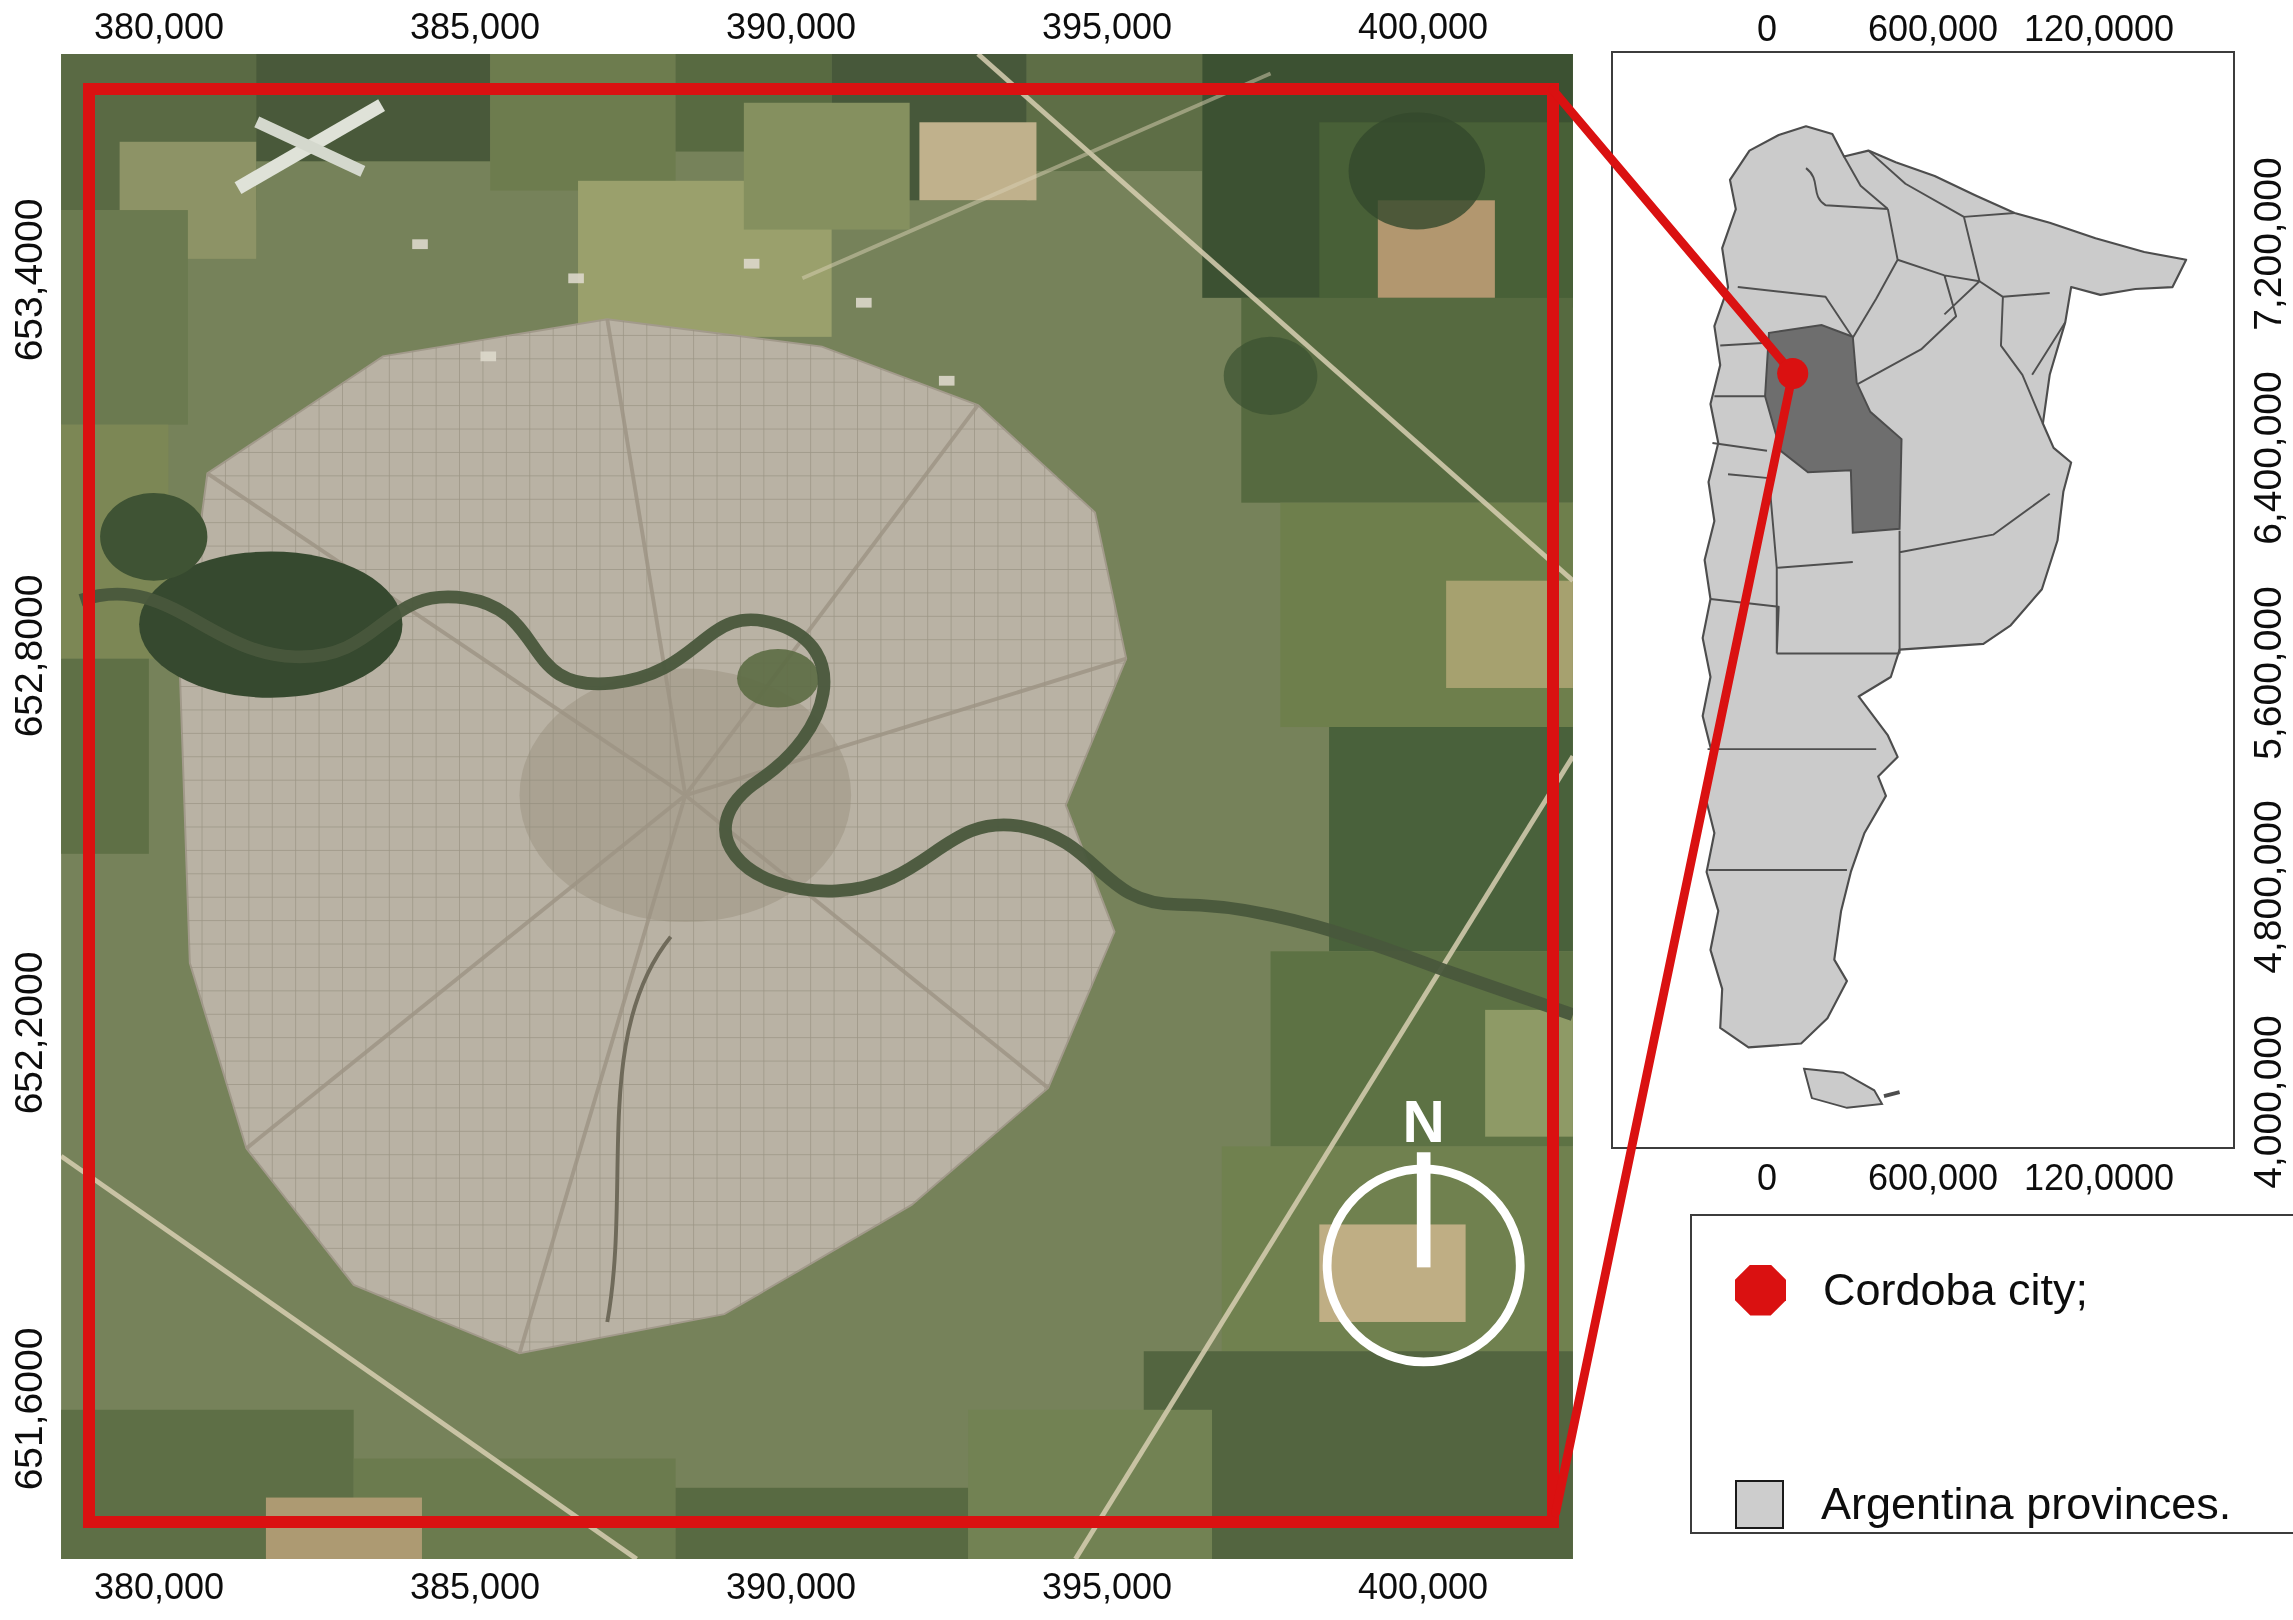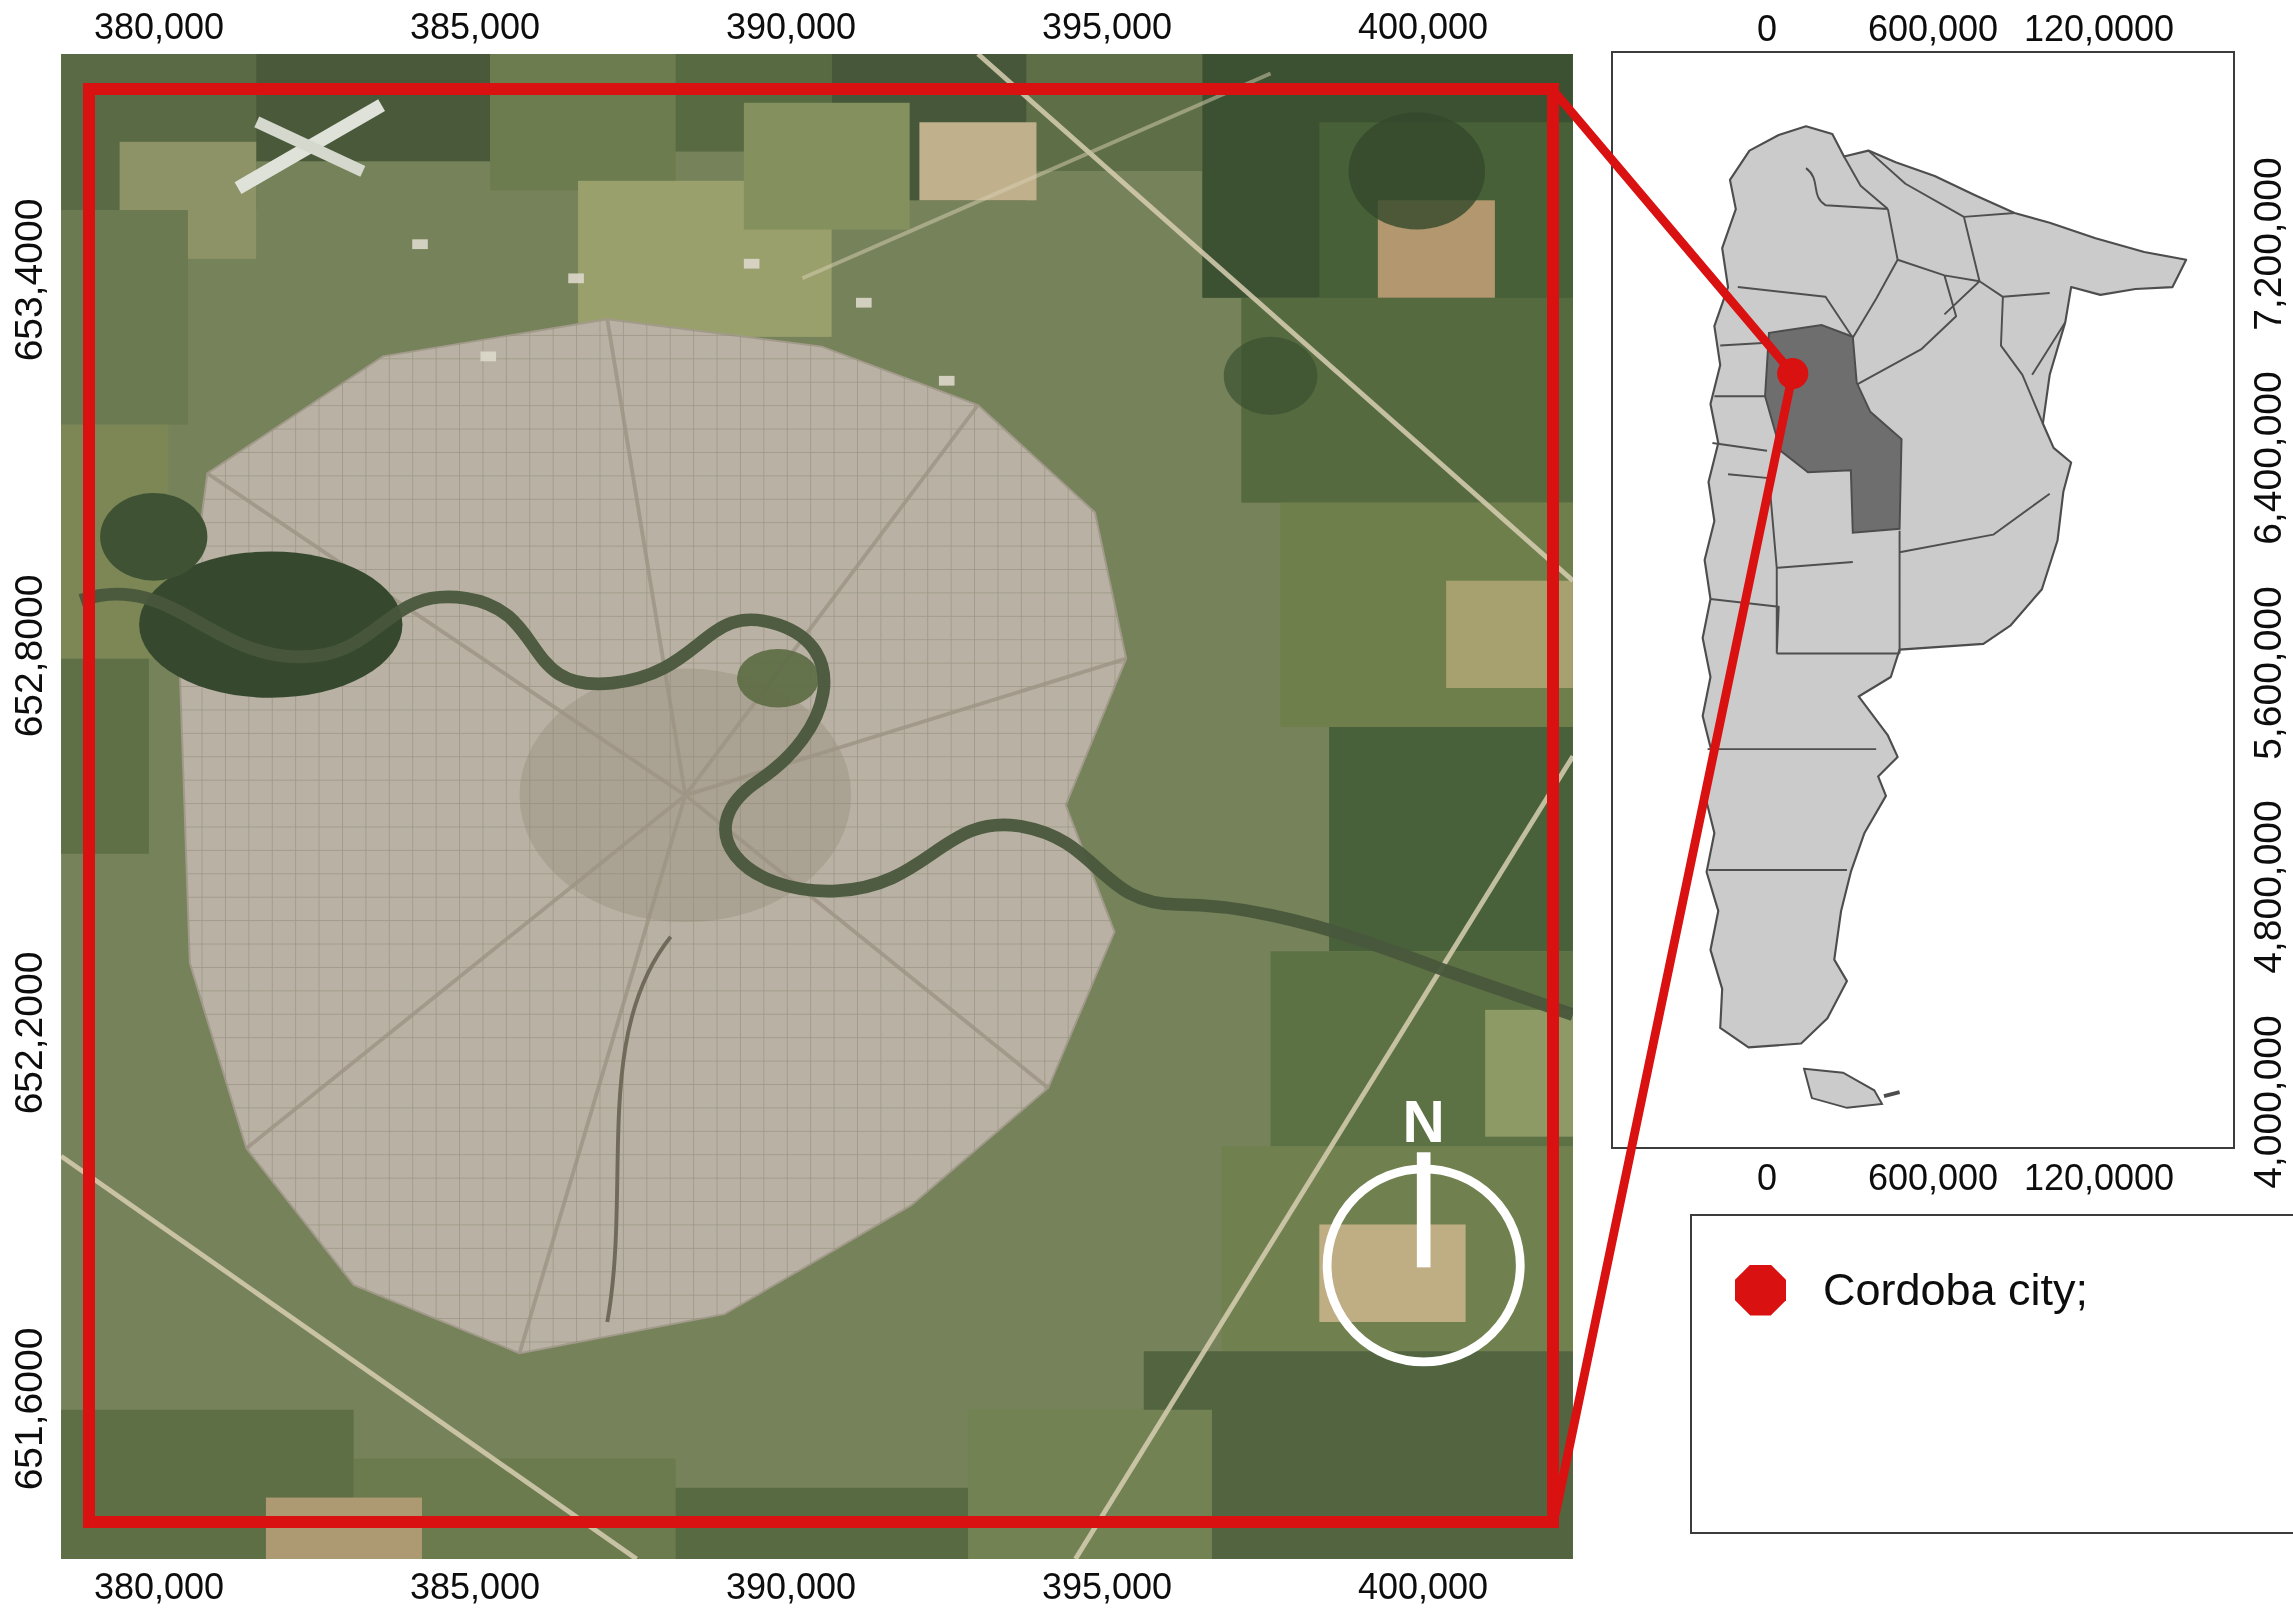--- a/index.html
+++ b/index.html
@@ -210,20 +210,24 @@
   <span class="yt" style="left:2268px;top:458px">6,400,000</span>
   <span class="yt" style="left:2268px;top:673px">5,600,000</span>
   <span class="yt" style="left:2268px;top:887px">4,800,000</span>
   <span class="yt" style="left:2268px;top:1102px">4,000,000</span>
 
   <div class="legend">
     <div class="lrow" style="top:44px">
       <span class="sw-oct"></span>
       <span class="ltext">Cordoba city;</span>
     </div>
+    <div class="lrow" style="top:258px">
+      <span class="sw-light"></span>
+      <span class="ltext">Argentina provinces.</span>
+    </div>
   </div>
 
   <svg class="overlay" width="2294" height="1621" viewBox="0 0 2352 1662">
     <line x1="1592" y1="92" x2="1838" y2="383" stroke="#da1111" stroke-width="9" stroke-linecap="round"></line>
     <line x1="1838" y1="383" x2="1595" y2="1551" stroke="#da1111" stroke-width="9" stroke-linecap="round"></line>
     <circle cx="1838" cy="383" r="16" fill="#da1111"></circle>
   </svg>
 
 </div>
 

